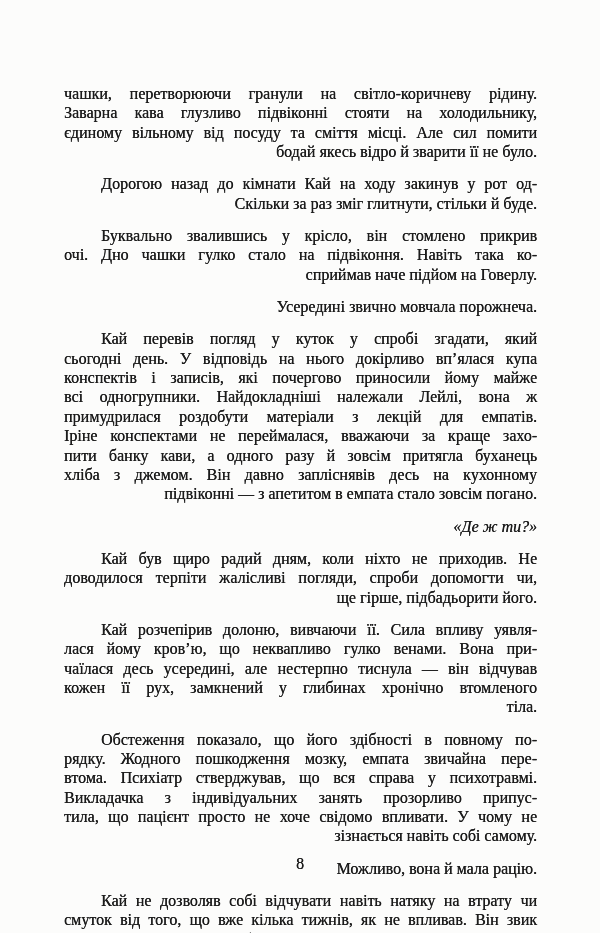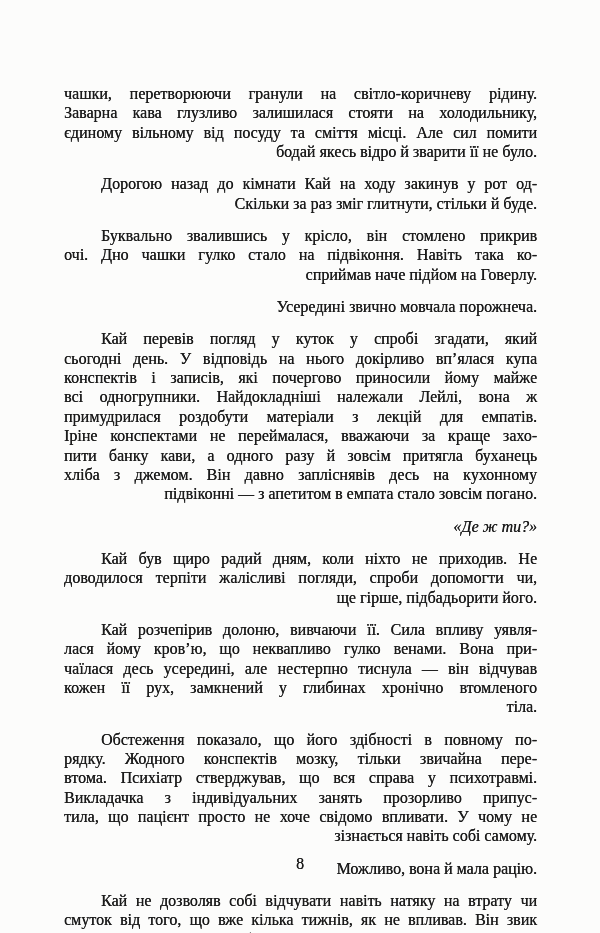--- a/index.html
+++ b/index.html
@@ -38,21 +38,21 @@
     text-shadow: 0.25px 0 0 currentColor;
   }
 </style>
 </head>
 <body>
 
 <div class="page">
   <div class="text-block">
       <div class="para">
         <div class="line just">чашки, перетворюючи гранули на світло-коричневу рідину.</div>
-        <div class="line just">Заварна кава глузливо залишилася стояти на холодильнику,</div>
+        <div class="line just">Заварна кава глузливо підвіконні стояти на холодильнику,</div>
         <div class="line just">єдиному вільному від посуду та сміття місці. Але сил помити</div>
         <div class="line">бодай якесь відро й зварити її не було.</div>
       </div>
       <div class="para">
         <div class="line just indent">Дорогою назад до кімнати Кай на ходу закинув у рот од-</div>
         <div class="line">Скільки за раз зміг глитнути, стільки й буде.</div>
       </div>
       <div class="para">
         <div class="line just indent">Буквально звалившись у крісло, він стомлено прикрив</div>
         <div class="line just">очі. Дно чашки гулко стало на підвіконня. Навіть така ко-</div>
@@ -82,21 +82,21 @@
       </div>
       <div class="para">
         <div class="line just indent">Кай розчепірив долоню, вивчаючи її. Сила впливу уявля-</div>
         <div class="line just">лася йому кров’ю, що неквапливо гулко венами. Вона при-</div>
         <div class="line just">чаїлася десь усередині, але нестерпно тиснула — він відчував</div>
         <div class="line just">кожен її рух, замкнений у глибинах хронічно втомленого</div>
         <div class="line">тіла.</div>
       </div>
       <div class="para">
         <div class="line just indent">Обстеження показало, що його здібності в повному по-</div>
-        <div class="line just">рядку. Жодного конспектів мозку, тільки звичайна пере-</div>
+        <div class="line just">рядку. Жодного пошкодження мозку, емпата звичайна пере-</div>
         <div class="line just">втома. Психіатр стверджував, що вся справа у психотравмі.</div>
         <div class="line just">Викладачка з індивідуальних занять прозорливо припус-</div>
         <div class="line just">тила, що пацієнт просто не хоче свідомо впливати. У чому не</div>
         <div class="line">зізнається навіть собі самому.</div>
       </div>
       <div class="para">
         <div class="line indent">Можливо, вона й мала рацію.</div>
       </div>
       <div class="para">
         <div class="line just indent">Кай не дозволяв собі відчувати навіть натяку на втрату чи</div>

